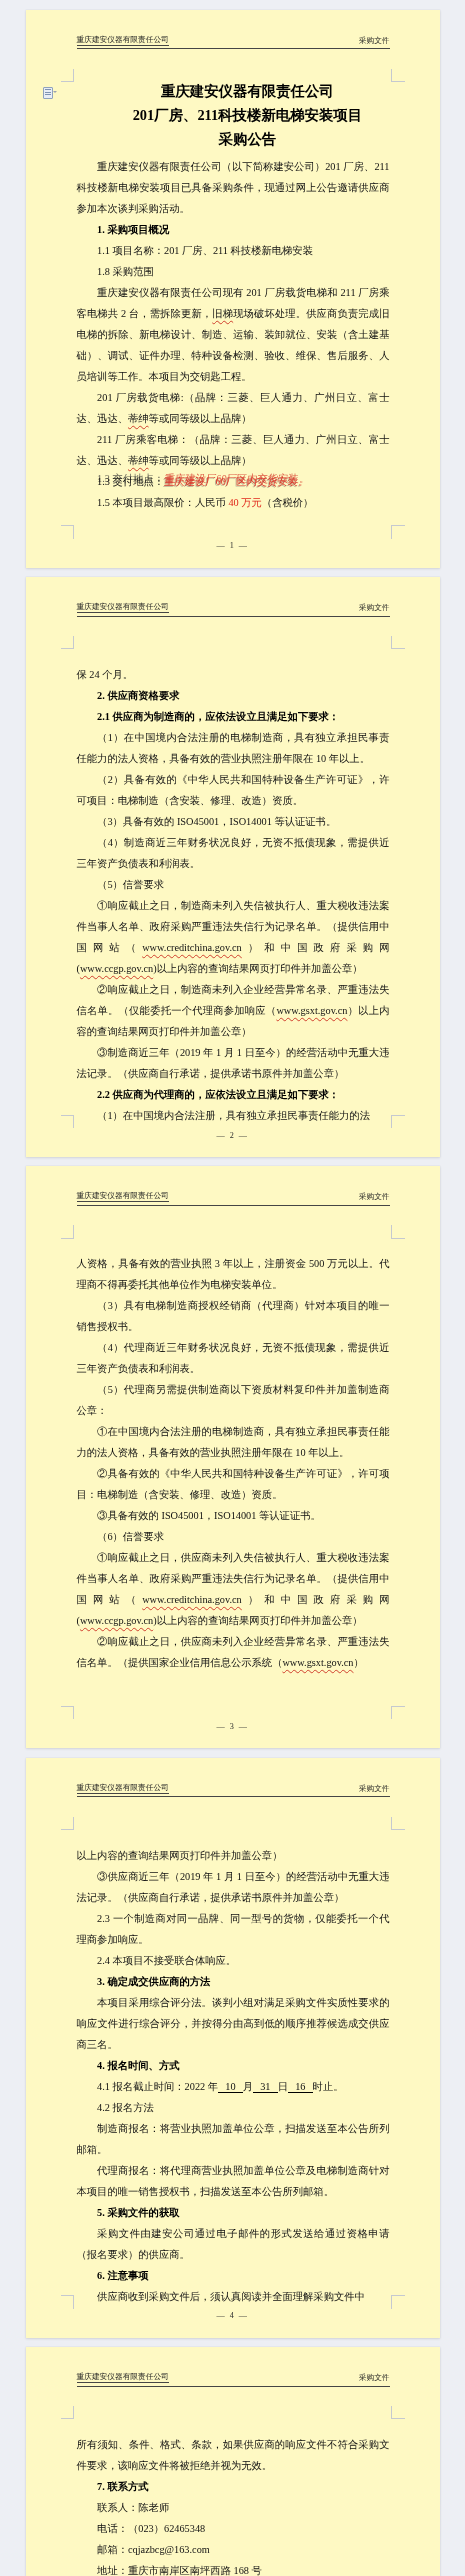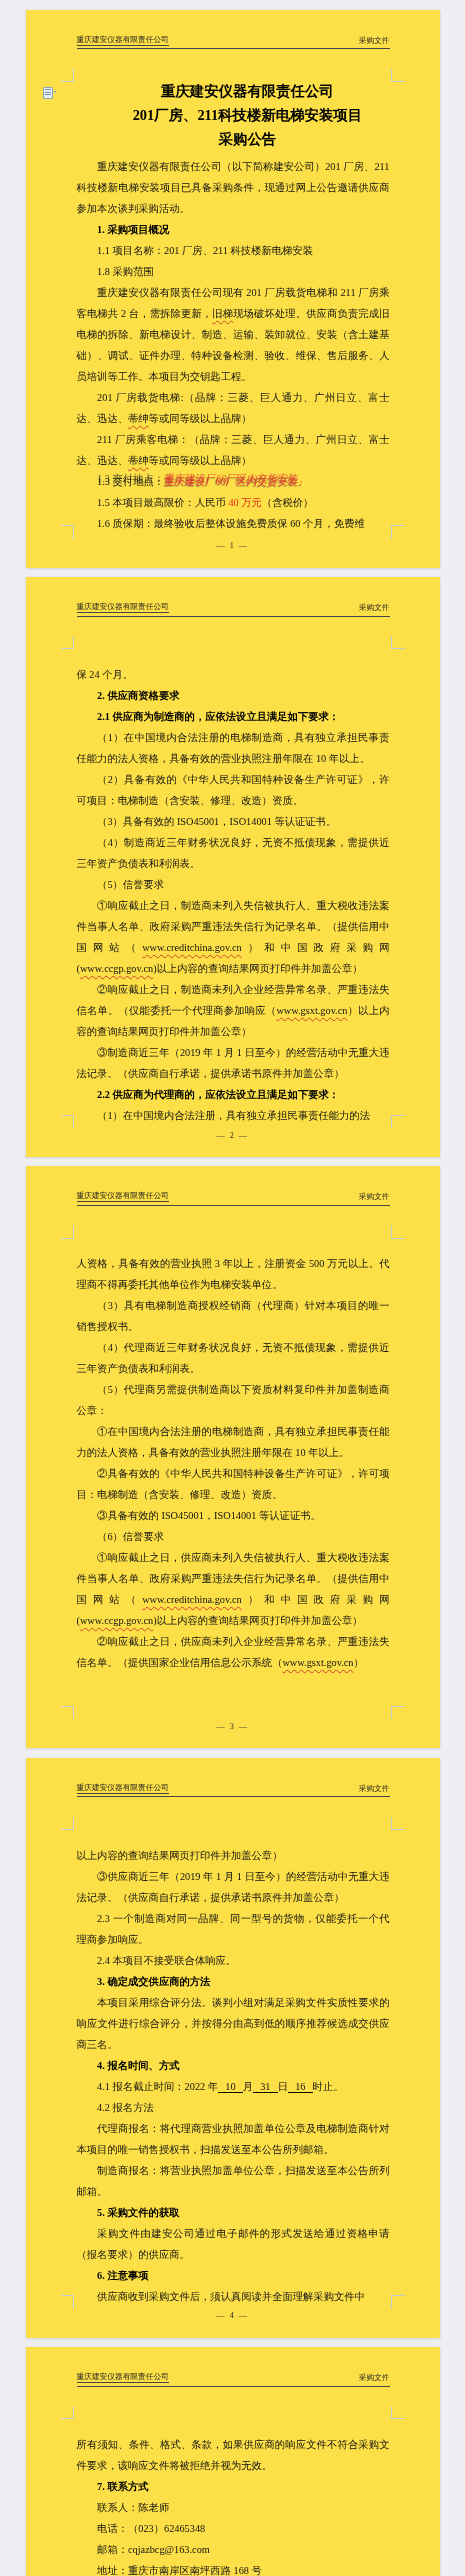--- a/index.html
+++ b/index.html
@@ -6,21 +6,21 @@
   body{
     background:#edeff4;
     font-family:"Liberation Serif","DejaVu Serif",serif;
     width:465px;
   }
   #pages{padding-top:9.8px;}
   .page{
     position:relative;
     width:414px;
     margin:0 auto 9.3px auto;
-    background:#fde047;
+    background:#fef9c3;
     box-shadow:0 0 0 0.5px rgba(0,0,0,0.04), 0 1px 2.6px rgba(0,0,0,0.10);
     overflow:hidden;
   }
   .page.p1{height:558px;}
   .page.p2{height:580px;}
   .page.p3{height:582px;}
   .page.p4{height:580px;}
   .page.p5{height:449px;margin-bottom:0;}
   .page-header{
     position:absolute; top:25px; left:51px; width:313px;
@@ -117,21 +117,20 @@
         <div class="t-gap"></div>
         <p><span>重庆建安仪器有限责任公司（以下简称建安公司）201 厂房、211 科技楼新电梯安装项目已具备采购条件，现通过网上公告邀请供应商参加本次谈判采购活动。</span></p>
         <p class="h1"><span>1. 采购项目概况</span></p>
         <p><span>1.1 项目名称：201 厂房、211 科技楼新电梯安装</span></p>
         <p><span>1.8 采购范围</span></p>
         <p><span>重庆建安仪器有限责任公司现有 201 厂房载货电梯和 211 厂房乘客电梯共 2 台，需拆除更新，</span><span class="wavy">旧梯</span><span>现场破坏处理。供应商负责完成旧电梯的拆除、新电梯设计、制造、运输、装卸就位、安装（含土建基础）、调试、证件办理、特种设备检测、验收、维保、售后服务、人员培训等工作。本项目为交钥匙工程。</span></p>
         <p><span>201 厂房载货电梯:（品牌：三菱、巨人通力、广州日立、富士达、迅达、</span><span class="wavy">蒂绅</span><span>等或同等级以上品牌）</span></p>
         <p><span>211 厂房乘客电梯：（品牌：三菱、巨人通力、广州日立、富士达、迅达、</span><span class="wavy">蒂绅</span><span>等或同等级以上品牌）</span></p>
         <p class="glitch"><span class="gb">1.3 交付地点：</span><span class="gr">重庆建设厂60厂区内交货安装。</span></p>
         <p><span>1.5 本项目最高限价：人民币 </span><span class="red">40 万元</span><span>（含税价）</span></p>
-        <p><span>1.6 质保期：最终验收后整体设施免费质保 60 个月，免费维</span></p>
       </div>
       <div class="page-footer">— 1 —</div>
     </section>
     <section class="page p2">
       <div class="page-header">
         <span class="hl">重庆建安仪器有限责任公司</span>
         <span>采购文件</span>
       </div>
       <div class="cm tl"></div>
       <div class="cm tr"></div>
@@ -189,22 +188,22 @@
       <div class="content">
         <p class="cont"><span>以上内容的查询结果网页打印件并加盖公章）</span></p>
         <p><span>③供应商近三年（2019 年 1 月 1 日至今）的经营活动中无重大违法记录。（供应商自行承诺，提供承诺书原件并加盖公章）</span></p>
         <p><span>2.3 一个制造商对同一品牌、同一型号的货物，仅能委托一个代理商参加响应。</span></p>
         <p><span>2.4 本项目不接受联合体响应。</span></p>
         <p class="h1"><span>3. 确定成交供应商的方法</span></p>
         <p><span>本项目采用综合评分法。谈判小组对满足采购文件实质性要求的响应文件进行综合评分，并按得分由高到低的顺序推荐候选成交供应商三名。</span></p>
         <p class="h1"><span>4. 报名时间、方式</span></p>
         <p><span>4.1 报名截止时间：2022 年</span><span class="blank"> 10 </span><span>月</span><span class="blank"> 31 </span><span>日</span><span class="blank"> 16 </span><span>时止。</span></p>
         <p><span>4.2 报名方法</span></p>
+        <p><span>制造商报名：将营业执照加盖单位公章，扫描发送至本公告所列邮箱。</span></p>
         <p><span>代理商报名：将代理商营业执照加盖单位公章及电梯制造商针对本项目的唯一销售授权书，扫描发送至本公告所列邮箱。</span></p>
-        <p><span>制造商报名：将营业执照加盖单位公章，扫描发送至本公告所列邮箱。</span></p>
         <p class="h1"><span>5. 采购文件的获取</span></p>
         <p><span>采购文件由建安公司通过电子邮件的形式发送给通过资格申请（报名要求）的供应商。</span></p>
         <p class="h1"><span>6. 注意事项</span></p>
         <p><span>供应商收到采购文件后，须认真阅读并全面理解采购文件中</span></p>
       </div>
       <div class="page-footer">— 4 —</div>
     </section>
     <section class="page p5">
       <div class="page-header">
         <span class="hl">重庆建安仪器有限责任公司</span>

